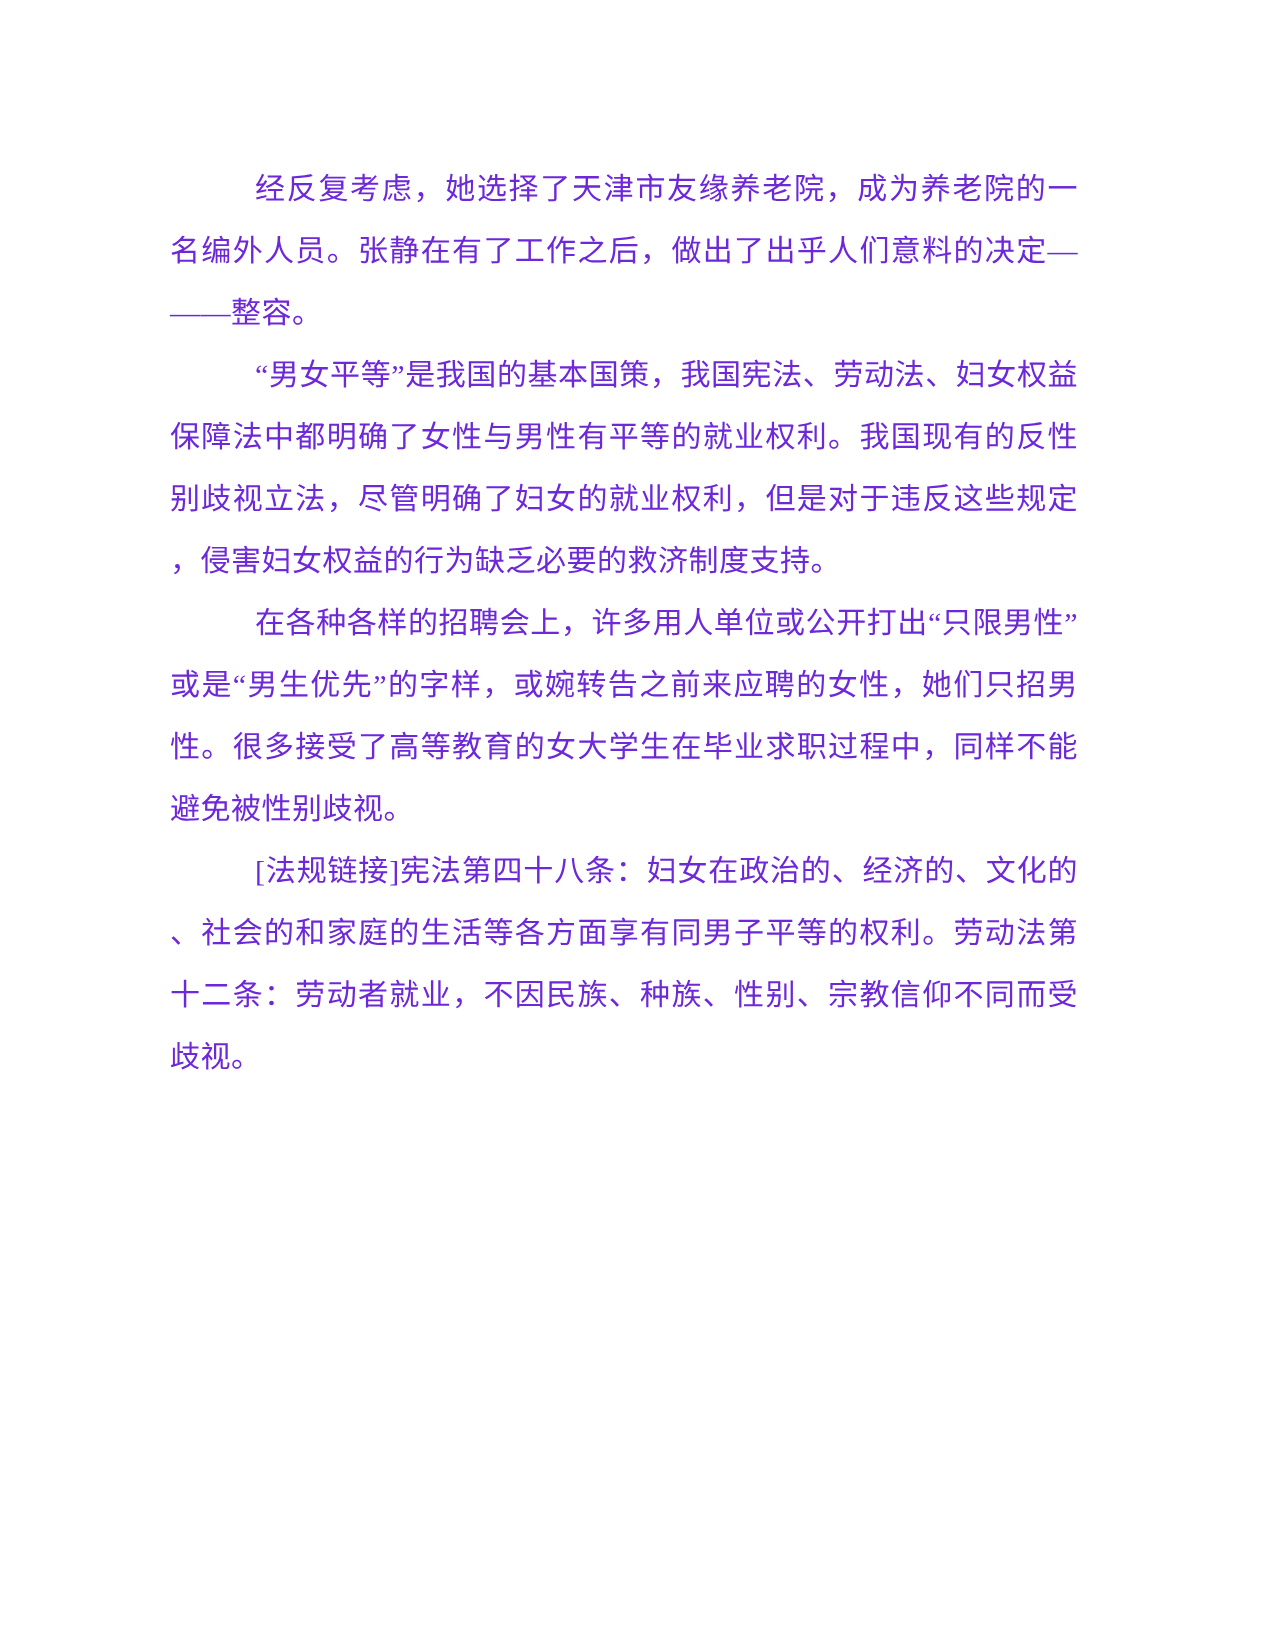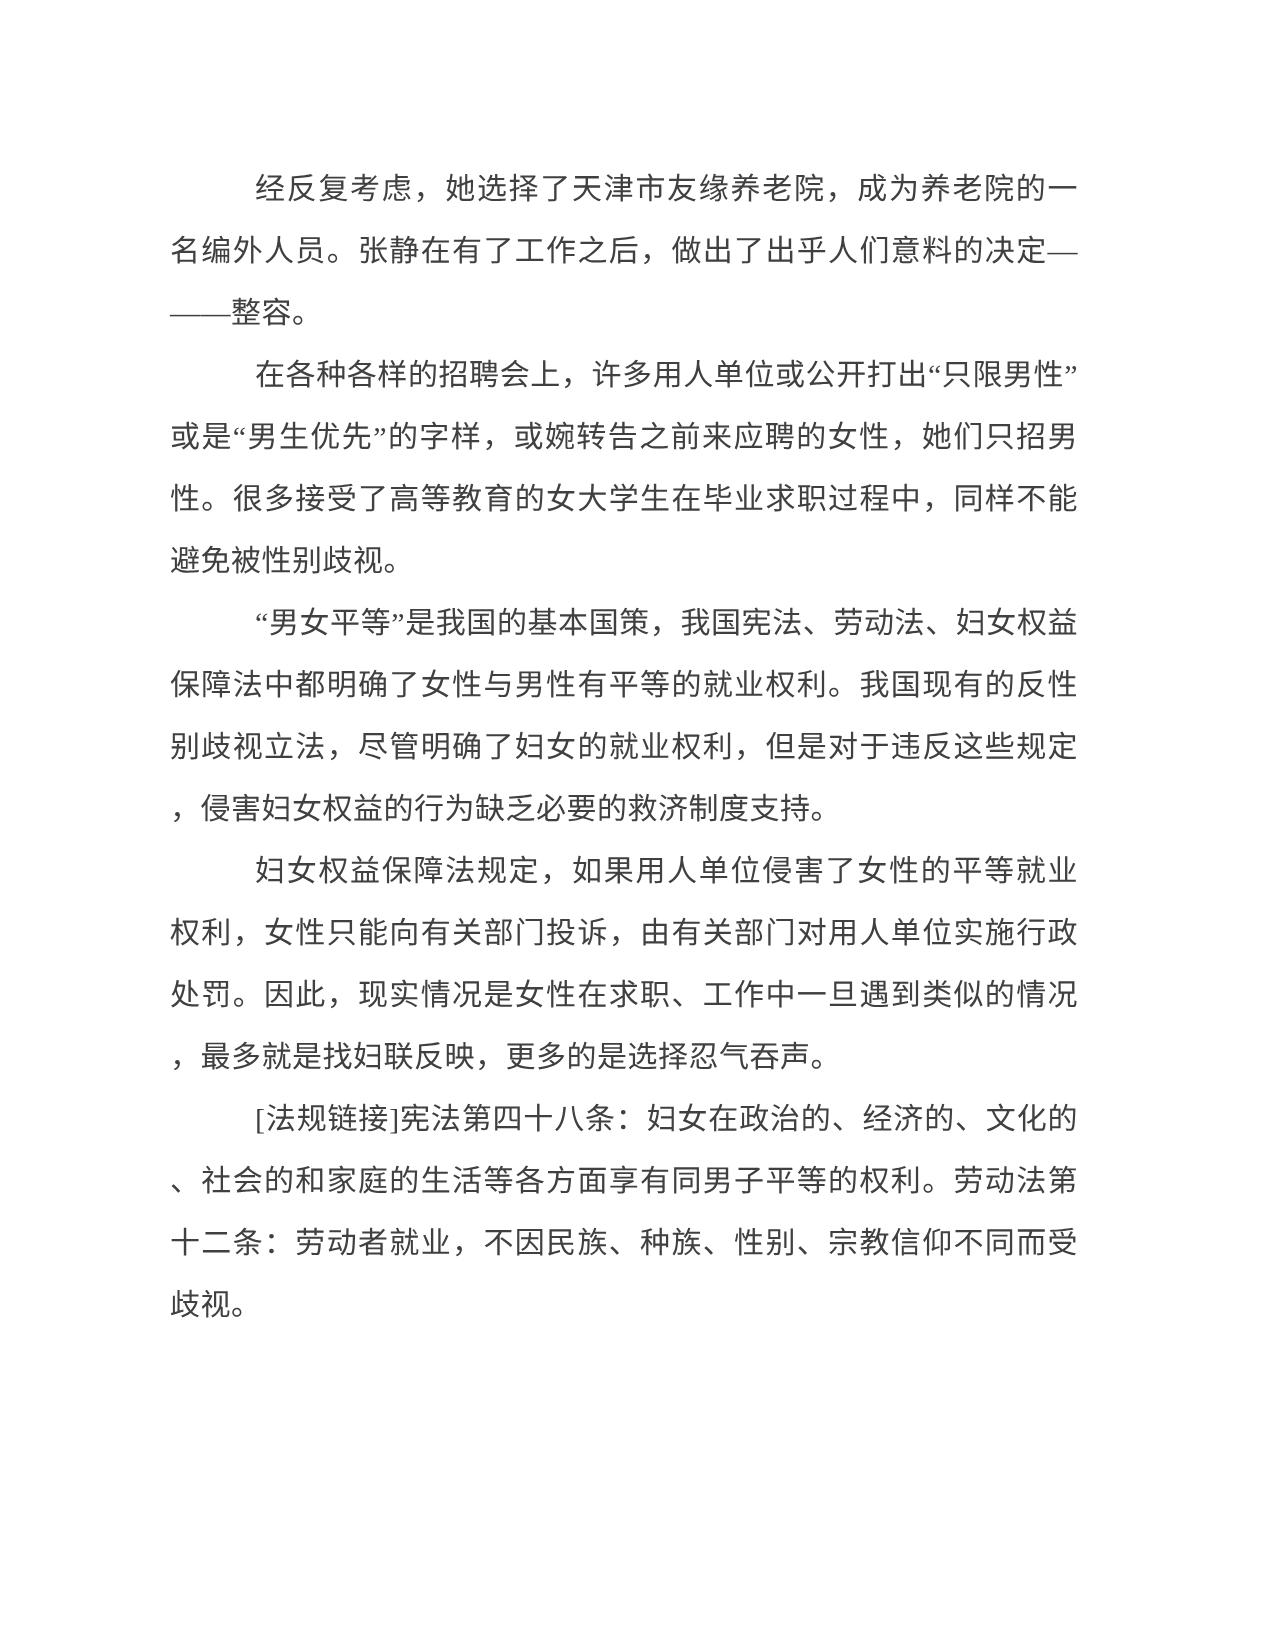--- a/index.html
+++ b/index.html
@@ -20,34 +20,33 @@
     top: 158px;
     width: 908px;
   }
   .textblock p.para {
     margin: 0;
     padding: 0;
     font-family: "Liberation Serif", "DejaVu Serif", serif;
     font-size: 30px;
     line-height: 62px;
     font-weight: normal;
-    color: #404040;
+    color: #6d28d9;
     text-align: justify;
     text-justify: inter-character;
     word-break: break-all;
     line-break: anywhere;
     overflow-wrap: anywhere;
     text-indent: 85px;
     letter-spacing: 0.5px;
   }
 </style>
 </head>
 <body>
 
 <div class="sheet">
   <div class="textblock">
     <p class="para">经反复考虑，她选择了天津市友缘养老院，成为养老院的一名编外人员。张静在有了工作之后，做出了出乎人们意料的决定———整容。</p>
+    <p class="para">“男女平等”是我国的基本国策，我国宪法、劳动法、妇女权益保障法中都明确了女性与男性有平等的就业权利。我国现有的反性别歧视立法，尽管明确了妇女的就业权利，但是对于违反这些规定，侵害妇女权益的行为缺乏必要的救济制度支持。</p>
     <p class="para">在各种各样的招聘会上，许多用人单位或公开打出“只限男性”或是“男生优先”的字样，或婉转告之前来应聘的女性，她们只招男性。很多接受了高等教育的女大学生在毕业求职过程中，同样不能避免被性别歧视。</p>
-    <p class="para">“男女平等”是我国的基本国策，我国宪法、劳动法、妇女权益保障法中都明确了女性与男性有平等的就业权利。我国现有的反性别歧视立法，尽管明确了妇女的就业权利，但是对于违反这些规定，侵害妇女权益的行为缺乏必要的救济制度支持。</p>
-    <p class="para">妇女权益保障法规定，如果用人单位侵害了女性的平等就业权利，女性只能向有关部门投诉，由有关部门对用人单位实施行政处罚。因此，现实情况是女性在求职、工作中一旦遇到类似的情况，最多就是找妇联反映，更多的是选择忍气吞声。</p>
     <p class="para">[法规链接]宪法第四十八条：妇女在政治的、经济的、文化的、社会的和家庭的生活等各方面享有同男子平等的权利。劳动法第十二条：劳动者就业，不因民族、种族、性别、宗教信仰不同而受歧视。</p>
   </div>
 </div>
 
 </body></html>

